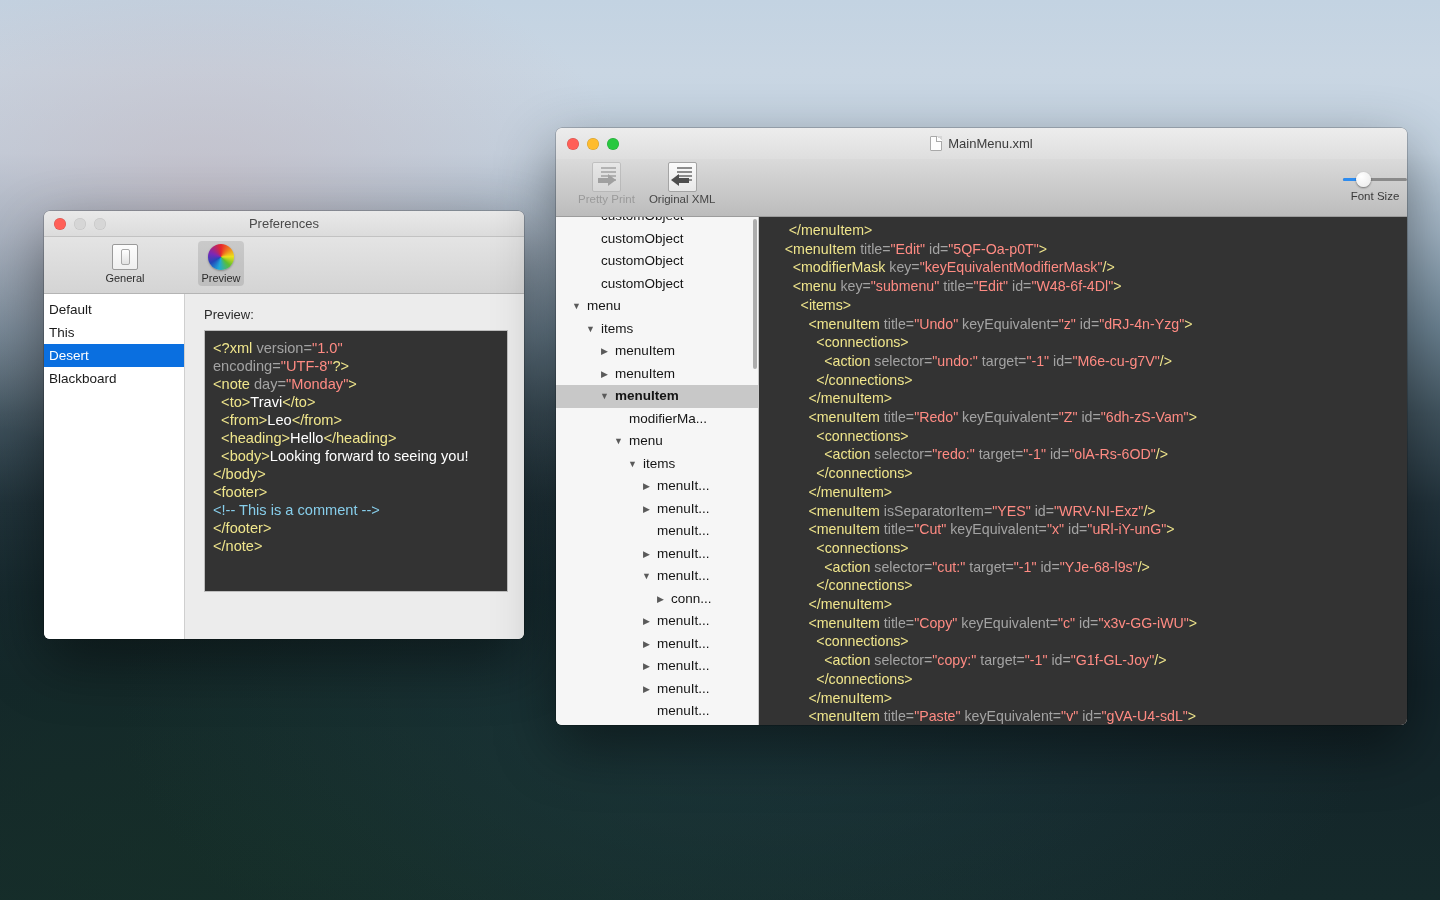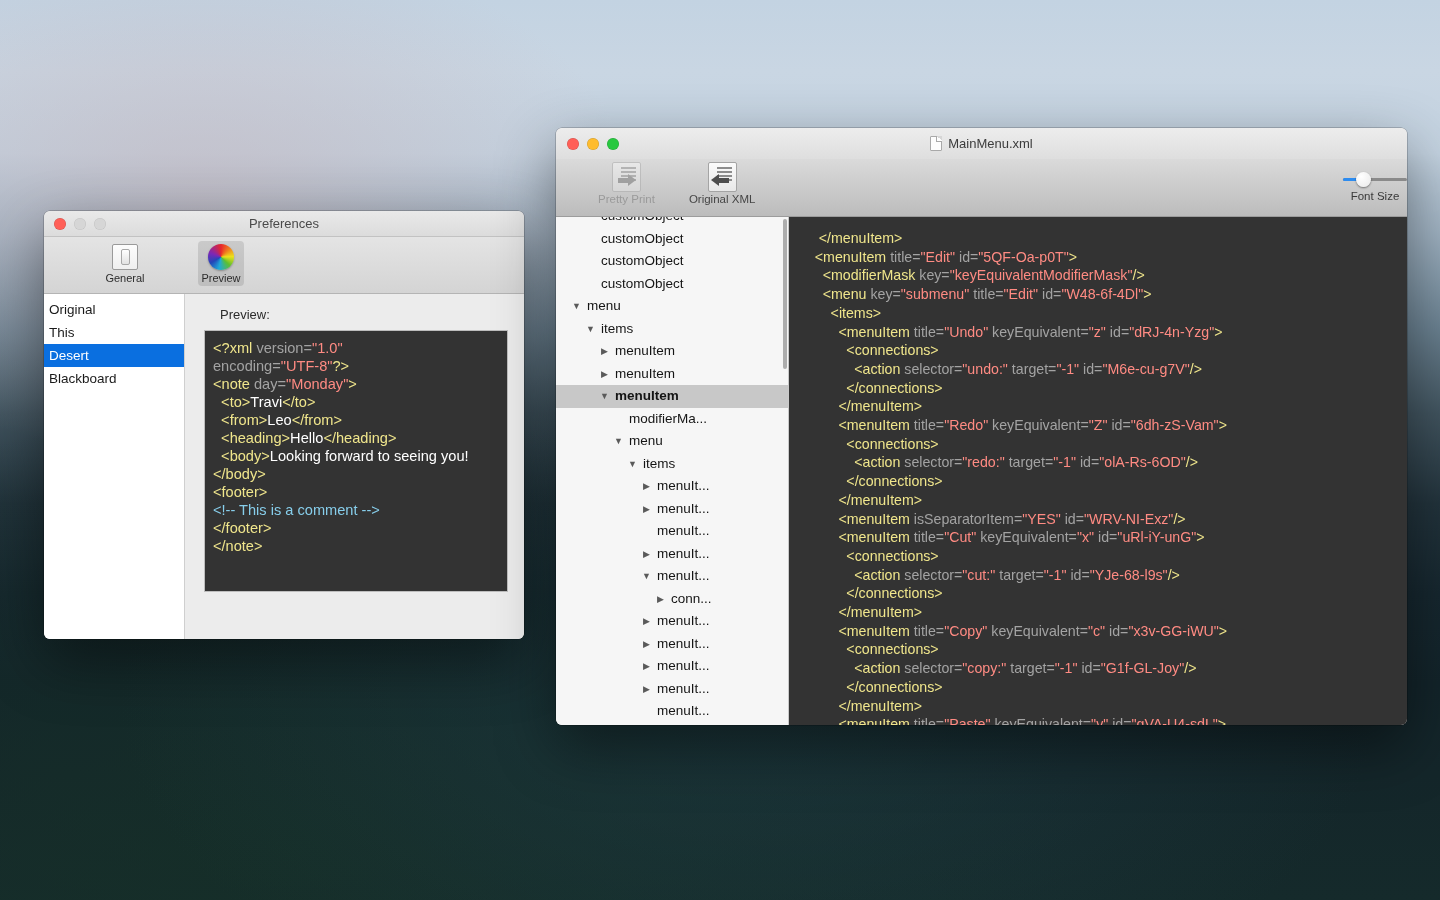--- a/index.html
+++ b/index.html
@@ -114,21 +114,21 @@
     padding-top: 4px;
   }
   .theme-row {
     height: 23px; line-height: 23px;
     padding-left: 5px;
     font-size: 13.5px; color: #1a1a1a;
   }
   .theme-row.selected { background: #0a6fe0; color: #ffffff; }
 
   #prefs-right { flex: 1; background: #ececec; padding: 13px 16px 0 19px; }
-  #preview-label { font-size: 13px; color: #2b2b2b; margin-bottom: 8px; margin-left: 16px; }
+  #preview-label { font-size: 13px; color: #2b2b2b; margin-bottom: 8px; }
 
   
   .desert {
     background: #333333;
     border: 1px solid #bdbdbd;
     font-family: "Liberation Sans", sans-serif;
   }
   #preview-box {
     height: 262px;
     padding: 8px 8px 0 8px;
@@ -182,21 +182,20 @@
     height: 58px;
     background: linear-gradient(to bottom, #dadada 0%, #bcbcbc 100%);
     border-bottom: 1px solid #9c9c9c;
     display: flex; align-items: flex-start;
     padding: 3px 14px 0 22px;
     position: relative;
   }
   .xtb-item {
     display: flex; flex-direction: column; align-items: center;
     margin-right: 14px;
-    margin-left: 20px;
   }
   .xtb-label { font-size: 11.5px; color: #464646; margin-top: 1px; }
   .xtb-item.disabled .xtb-label { color: #9a9a9a; }
 
   .sheet-ico {
     width: 29px; height: 30px;
     border: 1px solid #a4a4a4;
     background: linear-gradient(to bottom,#fbfbfb,#e8e8e8);
     border-radius: 2px;
     position: relative;
@@ -247,21 +246,21 @@
     position:absolute; top: 1px; left: 13px;
     width: 15px; height: 15px; border-radius: 50%;
     background: radial-gradient(circle at 35% 30%, #ffffff, #e9e9e9);
     box-shadow: 0 1px 2px rgba(0,0,0,0.45);
   }
   #fs-label { font-size: 11.5px; color: #3a3a3a; margin-top: 3px; }
 
   #xml-body { display: flex; height: calc(597px - 31px - 58px); }
 
   #xml-tree {
-    width: 233px;
+    width: 203px;
     background: #f6f6f6;
     border-right: 1px solid #c9c9c9;
     position: relative;
     overflow: hidden;
   }
   #xml-tree-inner { position: absolute; top: -12px; left: 0; right: 0; }
   .tree-row {
     height: 22.5px; line-height: 22.5px;
     font-size: 13.5px; color: #151515;
     display: flex; align-items: center;
@@ -276,21 +275,21 @@
   #tree-scroll {
     position: absolute; right: 1px; top: 2px;
     width: 4px; height: 150px;
     background: #adadad; border-radius: 2px;
   }
 
   #xml-code {
     flex: 1;
     background: #333333;
     overflow: hidden;
-    padding: 12px 0 0 0;
+    padding: 4px 0 0 0;
     position: relative;
   }
   .code-line {
     font-size: 14.2px;
     line-height: 18.7px;
     white-space: pre;
     padding-left: 14px;
   }
 </style>
 </head>
@@ -317,21 +316,21 @@
         <div class="tb-label">General</div>
       </div>
       <div class="tb-item selected">
         <div class="ico-colors"></div>
         <div class="tb-label">Preview</div>
       </div>
     </div>
 
     <div id="prefs-body">
       <div id="theme-list">
-          <div class="theme-row">Original</div>
+          <div class="theme-row">Default</div>
           <div class="theme-row">This</div>
           <div class="theme-row selected">Desert</div>
           <div class="theme-row">Blackboard</div>
         </div>
       <div id="prefs-right">
         <div id="preview-label">Preview:</div>
         <div id="preview-box" class="desert">
           <div id="preview-code"><div><span class="t-decl">&lt;?xml </span><span class="t-attr">version=</span><span class="t-val">"1.0"</span></div><div><span class="t-attr">encoding=</span><span class="t-val">"UTF-8"</span><span class="t-decl">?&gt;</span></div><div><span class="t-tag">&lt;note </span><span class="t-attr">day=</span><span class="t-val">"Monday"</span><span class="t-tag">&gt;</span></div><div><span class="t-tag">  &lt;to&gt;</span><span class="t-text">Travi</span><span class="t-tag">&lt;/to&gt;</span></div><div><span class="t-tag">  &lt;from&gt;</span><span class="t-text">Leo</span><span class="t-tag">&lt;/from&gt;</span></div><div><span class="t-tag">  &lt;heading&gt;</span><span class="t-text">Hello</span><span class="t-tag">&lt;/heading&gt;</span></div><div><span class="t-tag">  &lt;body&gt;</span><span class="t-text">Looking forward to seeing you!</span><span class="t-tag">&lt;/body&gt;</span></div><div><span class="t-tag">&lt;footer&gt;</span></div><div><span class="t-comment">&lt;!-- This is a comment --&gt;</span></div><div><span class="t-tag">&lt;/footer&gt;</span></div><div><span class="t-tag">&lt;/note&gt;</span></div></div>
         </div>
       </div>

